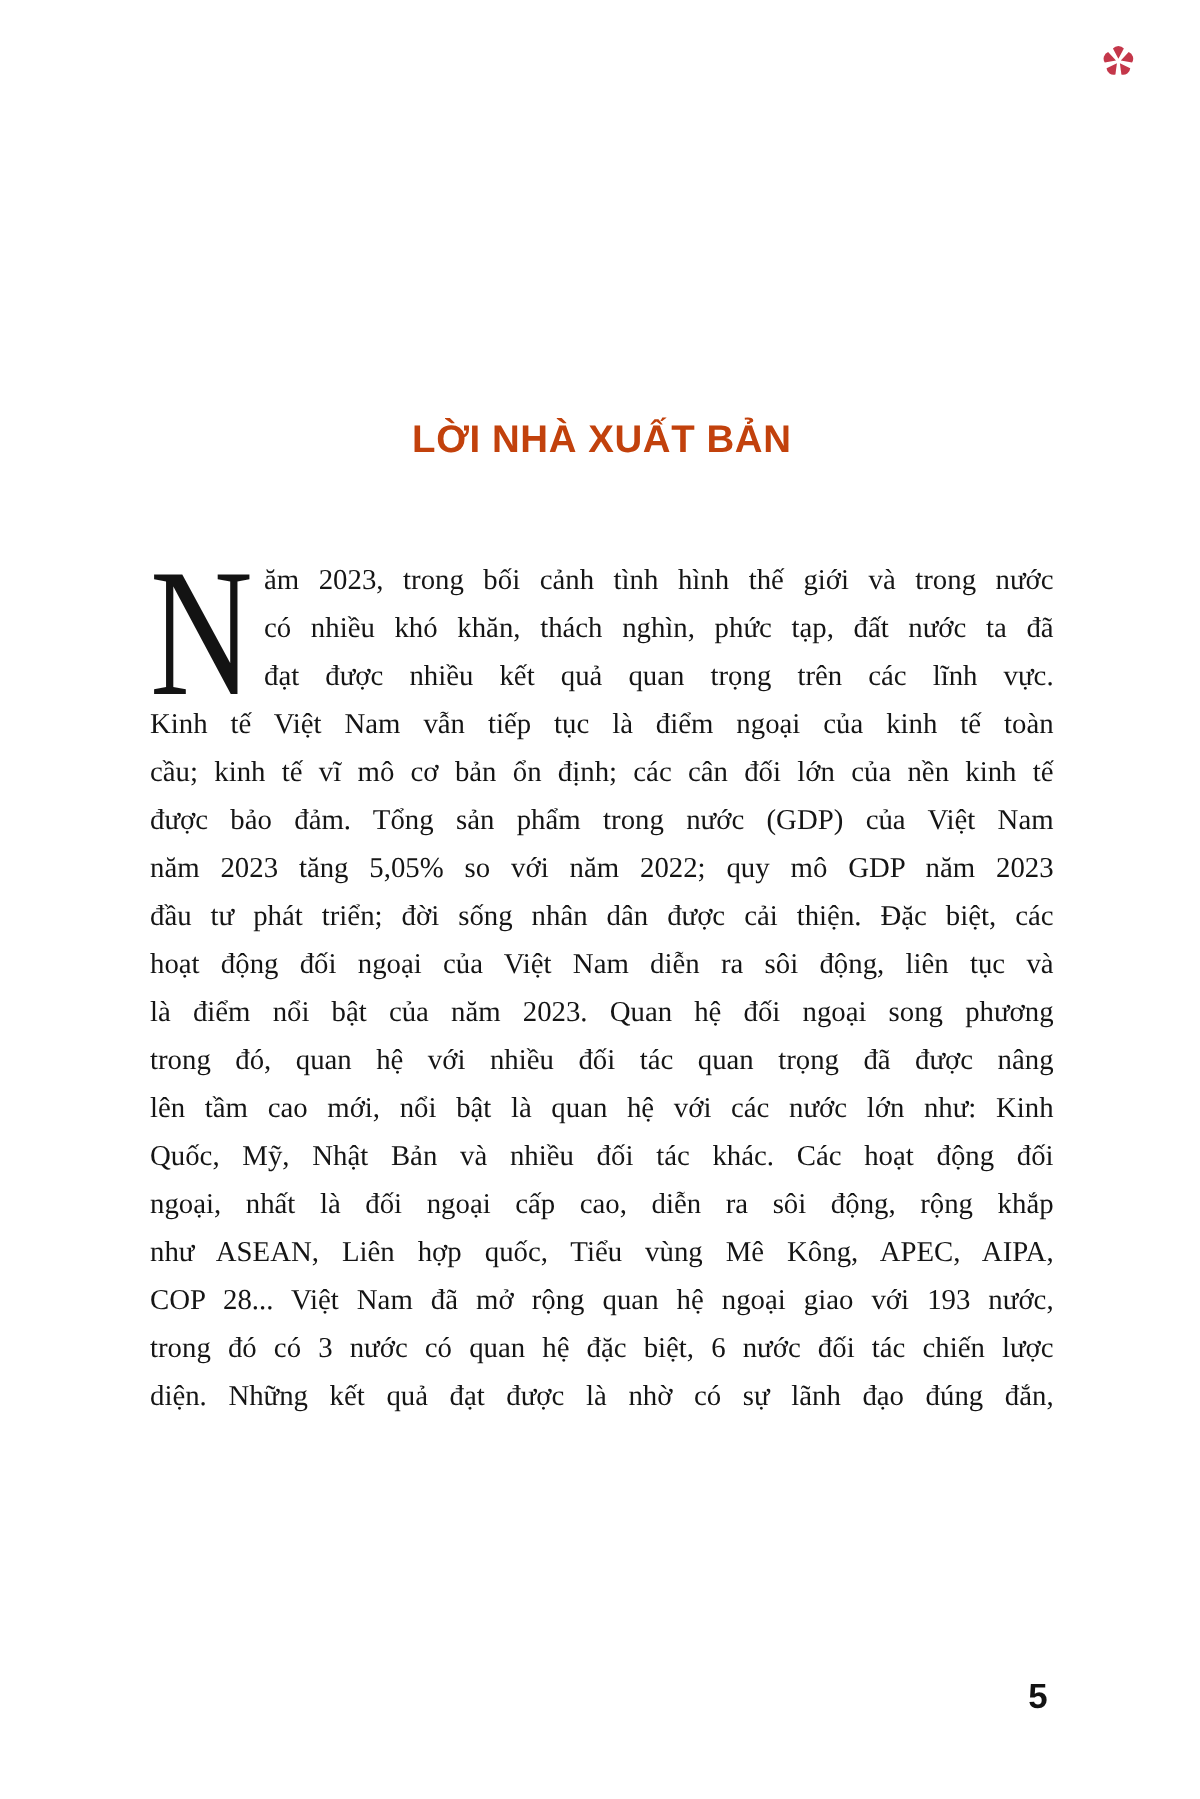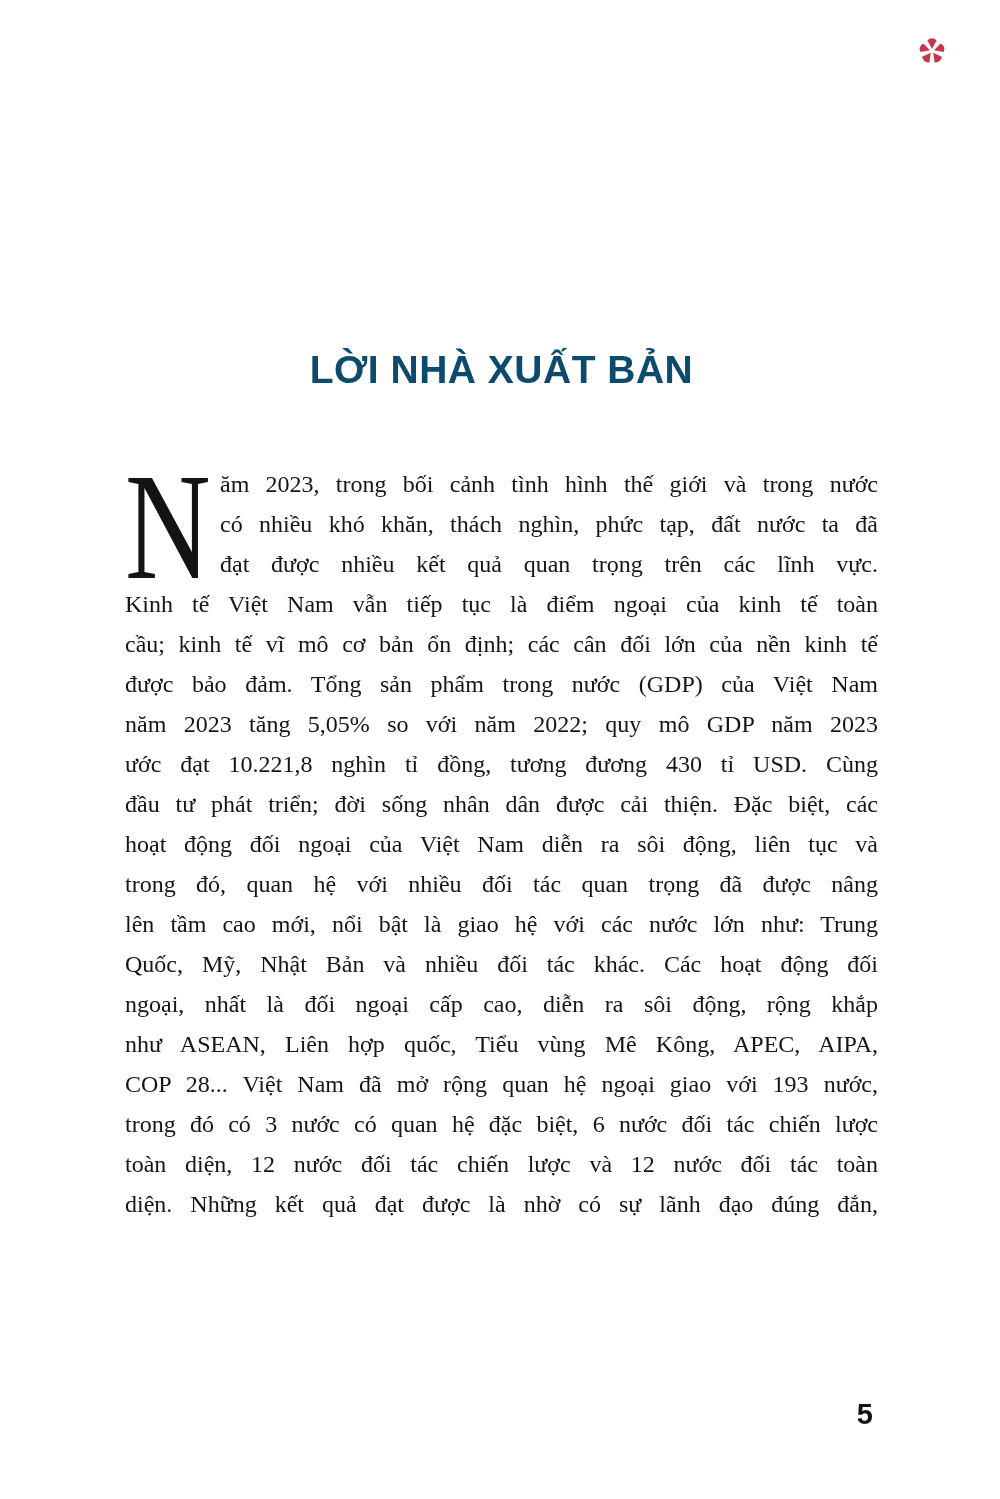--- a/index.html
+++ b/index.html
@@ -24,23 +24,23 @@
     height: 28px;
   }
   .page-title {
     position: absolute;
     left: 125px;
     top: 348px;
     width: 753px;
     text-align: center;
     font-family: "Liberation Sans", sans-serif;
     font-weight: bold;
-    font-size: 39px;
+    font-size: 32px;
     letter-spacing: 0.5px;
-    color: #0c4a6e;
+    color: #c2410c;
     white-space: nowrap;
   }
   .body-text {
     position: absolute;
     left: 125px;
     top: 464px;
     width: 753px;
   }
   .drop-cap {
     position: absolute;
@@ -111,30 +111,29 @@
   <div class="body-text">
     <span class="drop-cap">N</span>
     <div>
         <div class="line indent">ăm 2023, trong bối cảnh tình hình thế giới và trong nước</div>
         <div class="line indent">có nhiều khó khăn, thách nghìn, phức tạp, đất nước ta đã</div>
         <div class="line indent">đạt được nhiều kết quả quan trọng trên các lĩnh vực.</div>
         <div class="line">Kinh tế Việt Nam vẫn tiếp tục là điểm ngoại của kinh tế toàn</div>
         <div class="line">cầu; kinh tế vĩ mô cơ bản ổn định; các cân đối lớn của nền kinh tế</div>
         <div class="line">được bảo đảm. Tổng sản phẩm trong nước (GDP) của Việt Nam</div>
         <div class="line">năm 2023 tăng 5,05% so với năm 2022; quy mô GDP năm 2023</div>
-        <div class="line">ước đạt 10.221,8 nghìn tỉ đồng, tương đương 430 tỉ USD. Cùng</div>
         <div class="line">đầu tư phát triển; đời sống nhân dân được cải thiện. Đặc biệt, các</div>
         <div class="line">hoạt động đối ngoại của Việt Nam diễn ra sôi động, liên tục và</div>
+        <div class="line">là điểm nổi bật của năm 2023. Quan hệ đối ngoại song phương</div>
         <div class="line">trong đó, quan hệ với nhiều đối tác quan trọng đã được nâng</div>
-        <div class="line">lên tầm cao mới, nổi bật là giao hệ với các nước lớn như: Trung</div>
+        <div class="line">lên tầm cao mới, nổi bật là quan hệ với các nước lớn như: Kinh</div>
         <div class="line">Quốc, Mỹ, Nhật Bản và nhiều đối tác khác. Các hoạt động đối</div>
         <div class="line">ngoại, nhất là đối ngoại cấp cao, diễn ra sôi động, rộng khắp</div>
         <div class="line">như ASEAN, Liên hợp quốc, Tiểu vùng Mê Kông, APEC, AIPA,</div>
         <div class="line">COP 28... Việt Nam đã mở rộng quan hệ ngoại giao với 193 nước,</div>
         <div class="line">trong đó có 3 nước có quan hệ đặc biệt, 6 nước đối tác chiến lược</div>
-        <div class="line">toàn diện, 12 nước đối tác chiến lược và 12 nước đối tác toàn</div>
         <div class="line">diện. Những kết quả đạt được là nhờ có sự lãnh đạo đúng đắn,</div>
       </div>
   </div>
 
   <div class="page-number">5</div>
 
 </div>
 
 </body></html>

